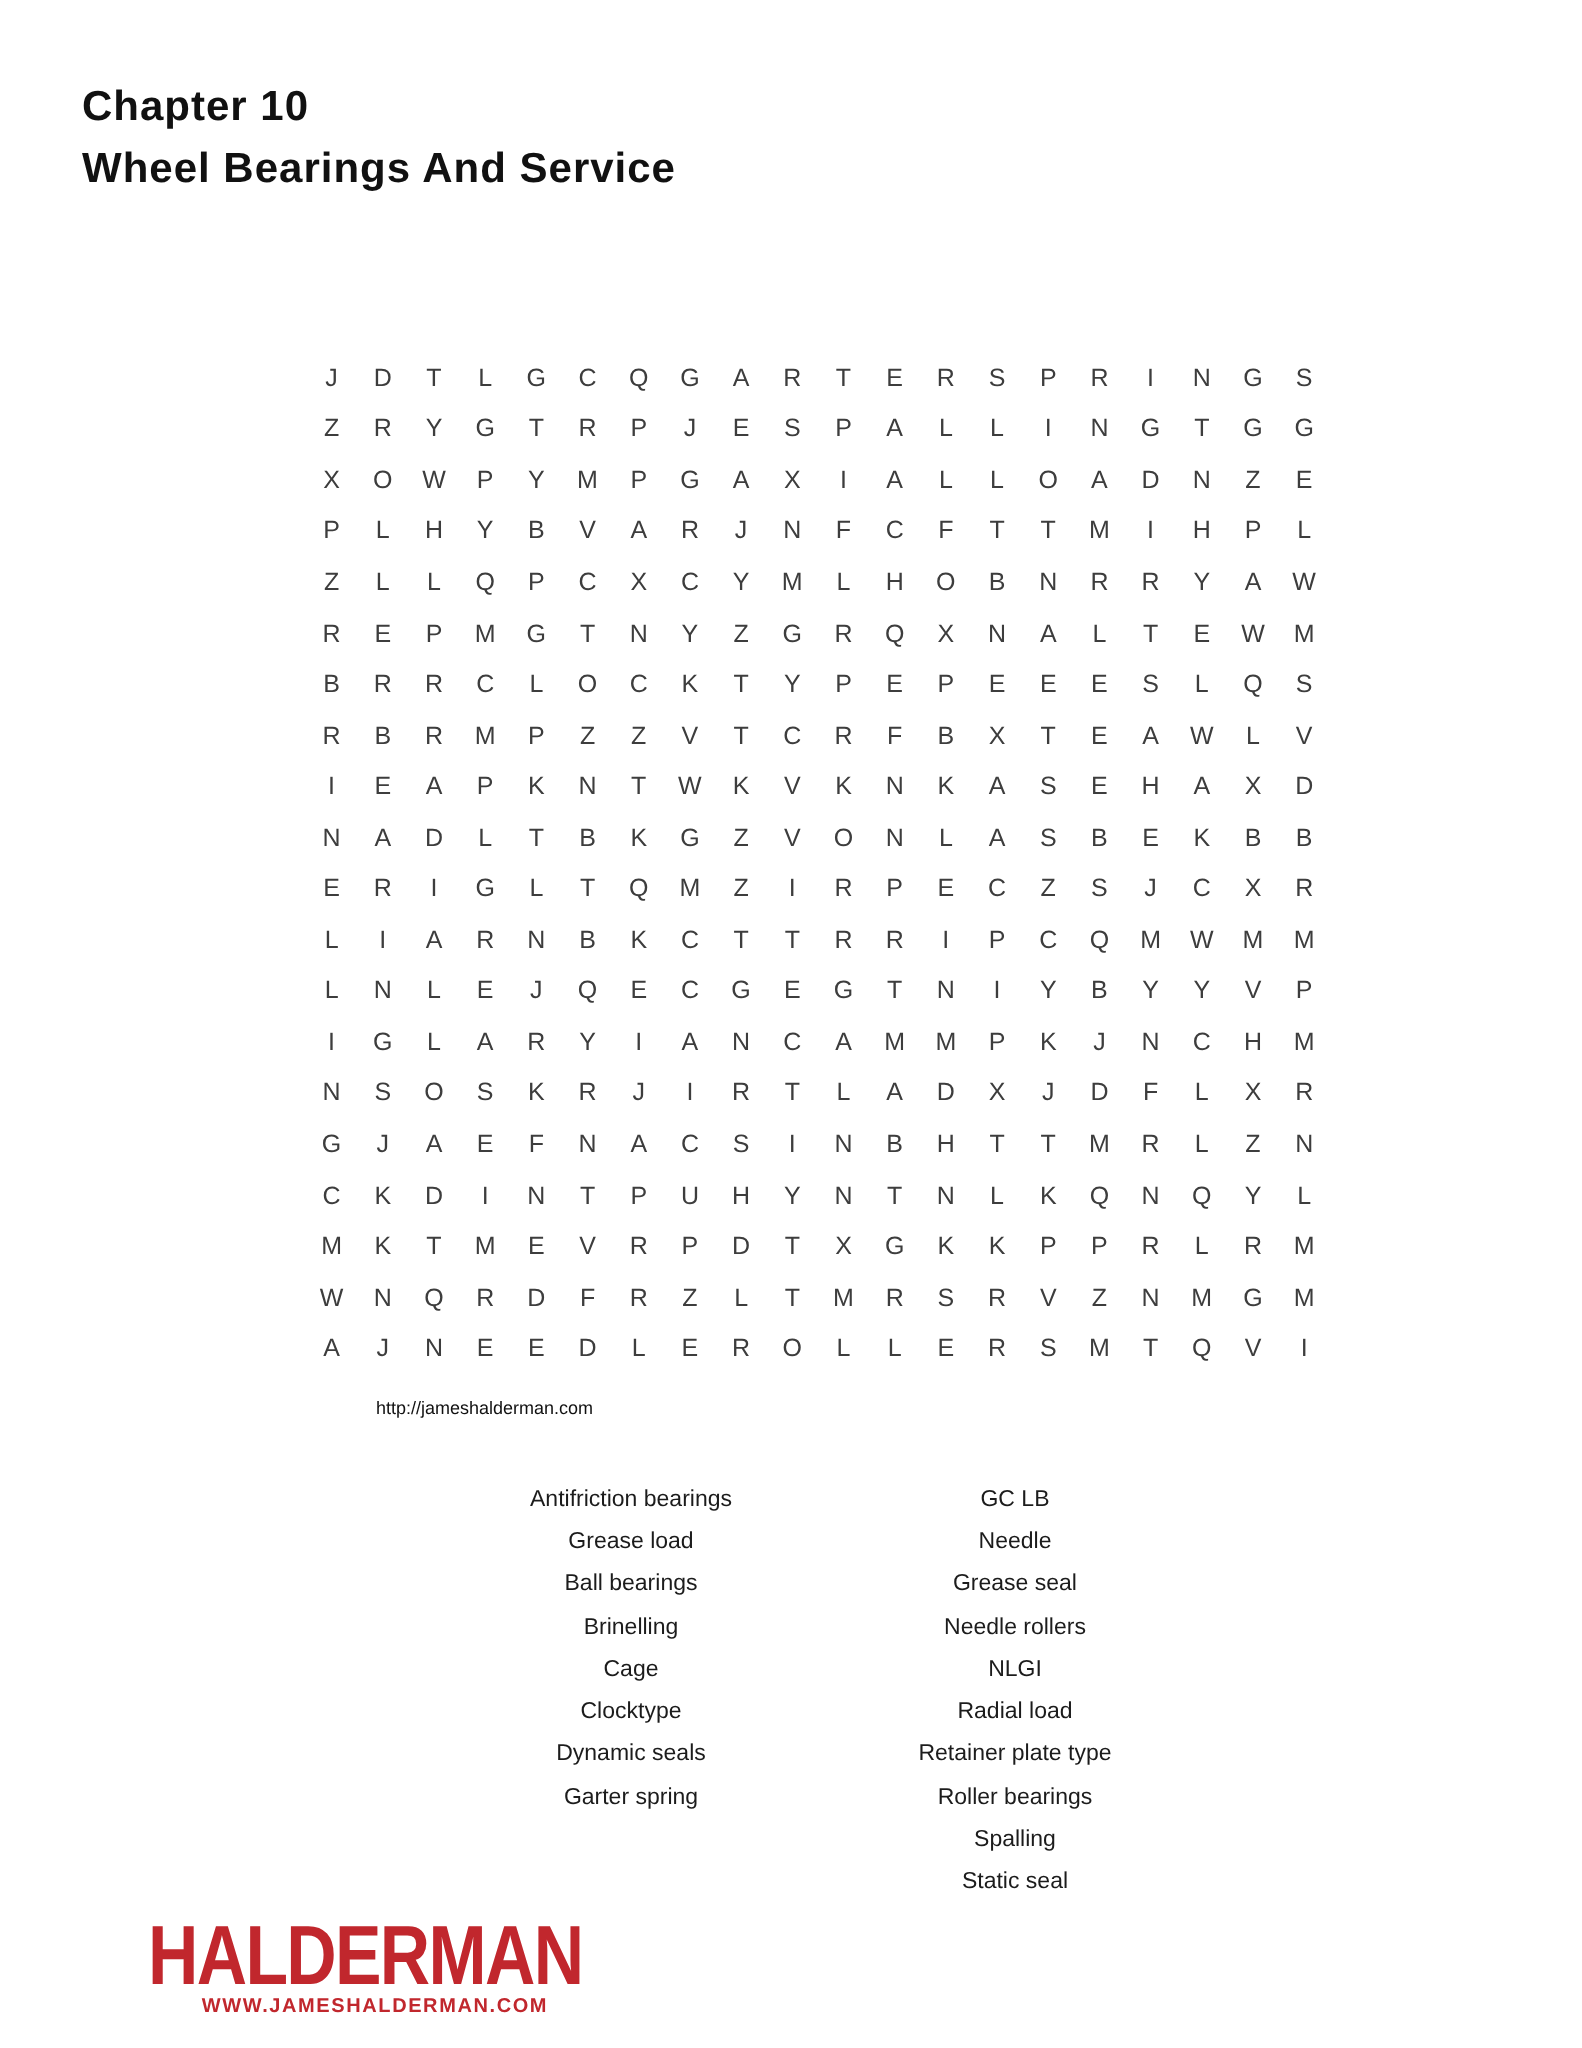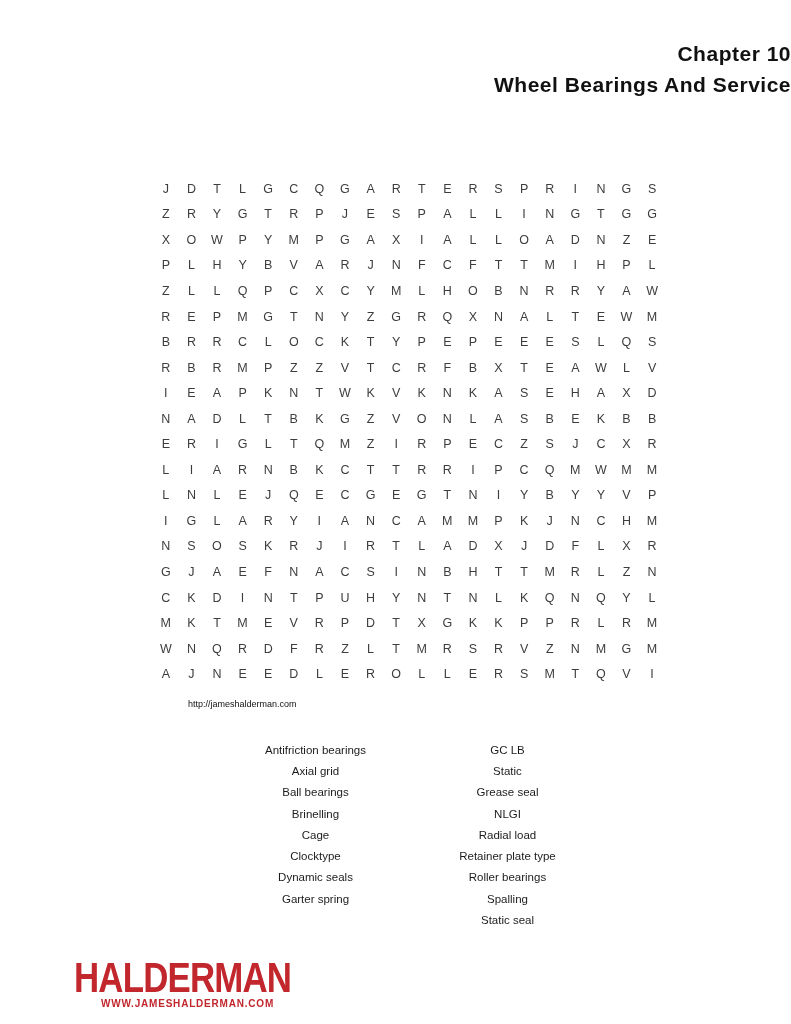--- a/index.html
+++ b/index.html
@@ -9,21 +9,22 @@
     position: relative;
     font-family: "Liberation Sans", sans-serif;
     color: #000;
     overflow: hidden;
   }
   .page { position: absolute; inset: 0; background: #fff; }
 
   .title-block {
     position: absolute;
     top: 38px; left: 0; width: 100%;
-    text-align: right;
+    text-align: left;
+    padding-left: 41px;
   }
   .title-line {
     font-size: 21px;
     font-weight: 600;
     line-height: 31px;
     color: #111;
     letter-spacing: 0.5px;
   }
 
   .instructions {
@@ -543,32 +544,33 @@
         <span class="cell">Q</span>
         <span class="cell">V</span>
         <span class="cell">I</span>
       </div>
     </div>
 
   <div class="source-url">http://jameshalderman.com</div>
 
   <div class="word-list-left">
       <div class="word-item">Antifriction bearings</div>
-      <div class="word-item">Axial grid</div>
+      <div class="word-item">Grease load</div>
       <div class="word-item">Ball bearings</div>
       <div class="word-item">Brinelling</div>
       <div class="word-item">Cage</div>
       <div class="word-item">Clocktype</div>
       <div class="word-item">Dynamic seals</div>
       <div class="word-item">Garter spring</div>
     </div>
   <div class="word-list-right">
       <div class="word-item">GC LB</div>
-      <div class="word-item">Static</div>
+      <div class="word-item">Needle</div>
       <div class="word-item">Grease seal</div>
+      <div class="word-item">Needle rollers</div>
       <div class="word-item">NLGI</div>
       <div class="word-item">Radial load</div>
       <div class="word-item">Retainer plate type</div>
       <div class="word-item">Roller bearings</div>
       <div class="word-item">Spalling</div>
       <div class="word-item">Static seal</div>
     </div>
 
   <div class="logo-block">
     <div class="logo-wordmark" style="color: rgb(193, 39, 45);">HALDERMAN</div>

